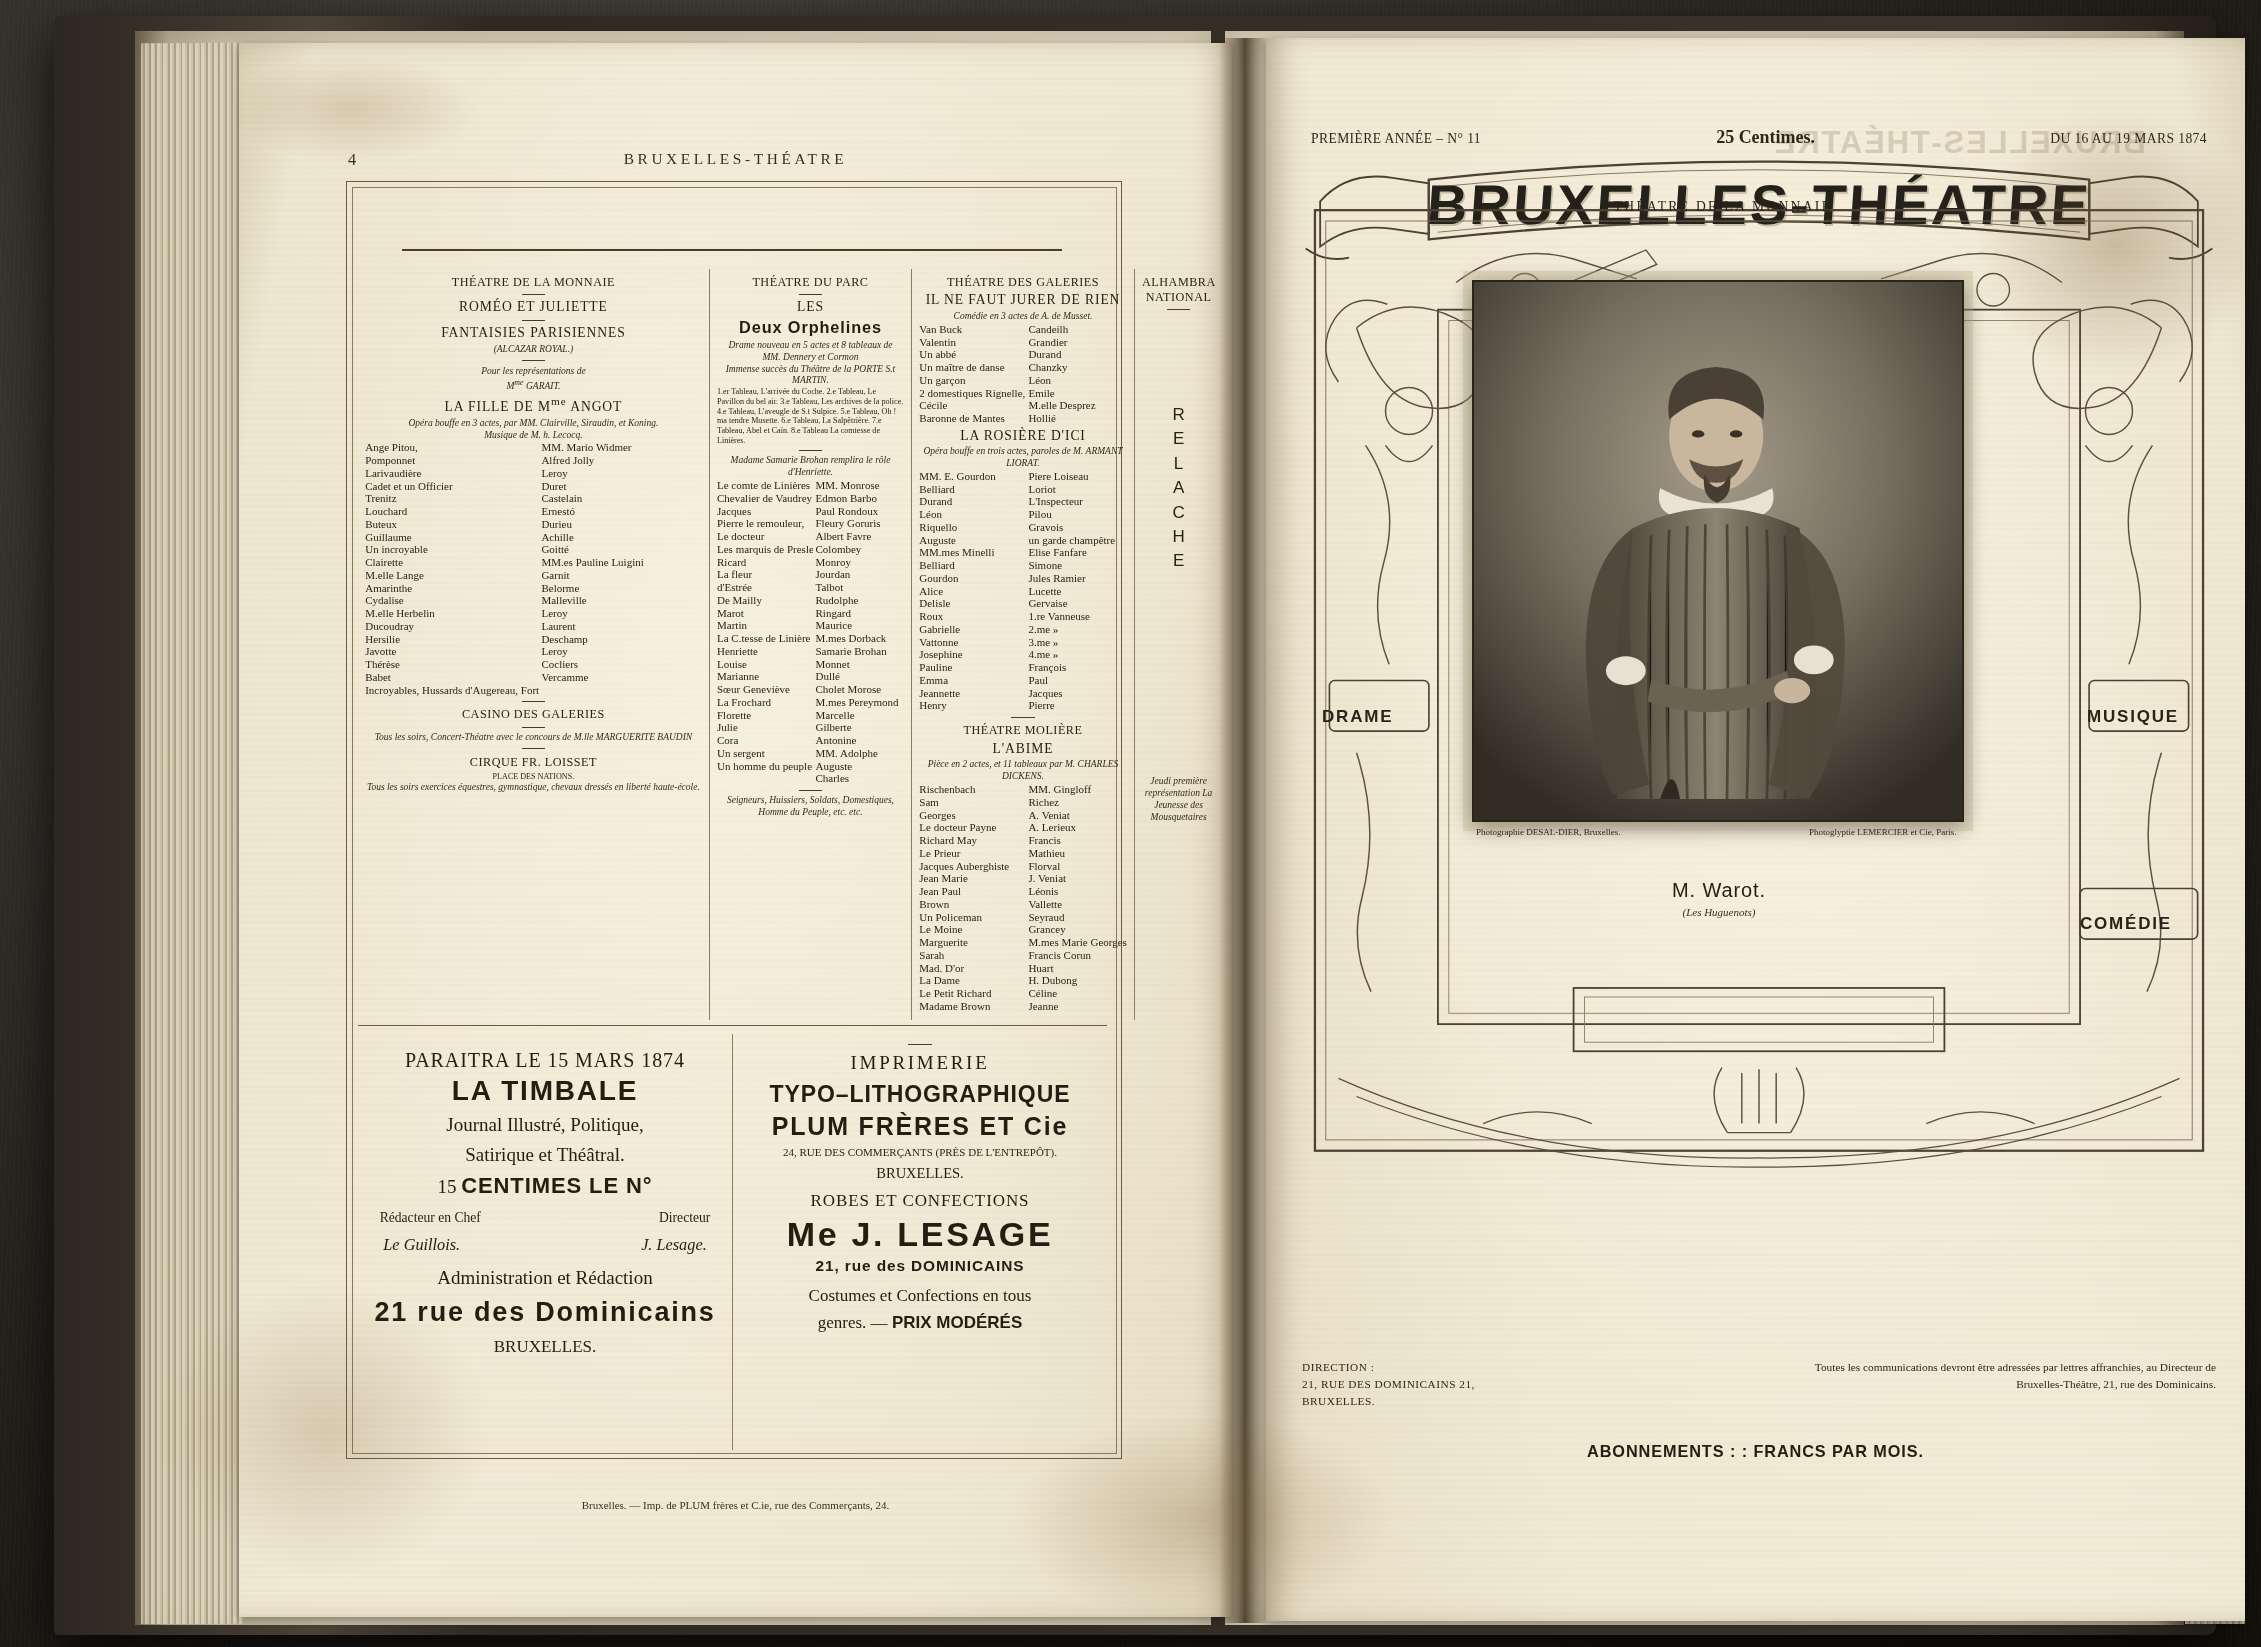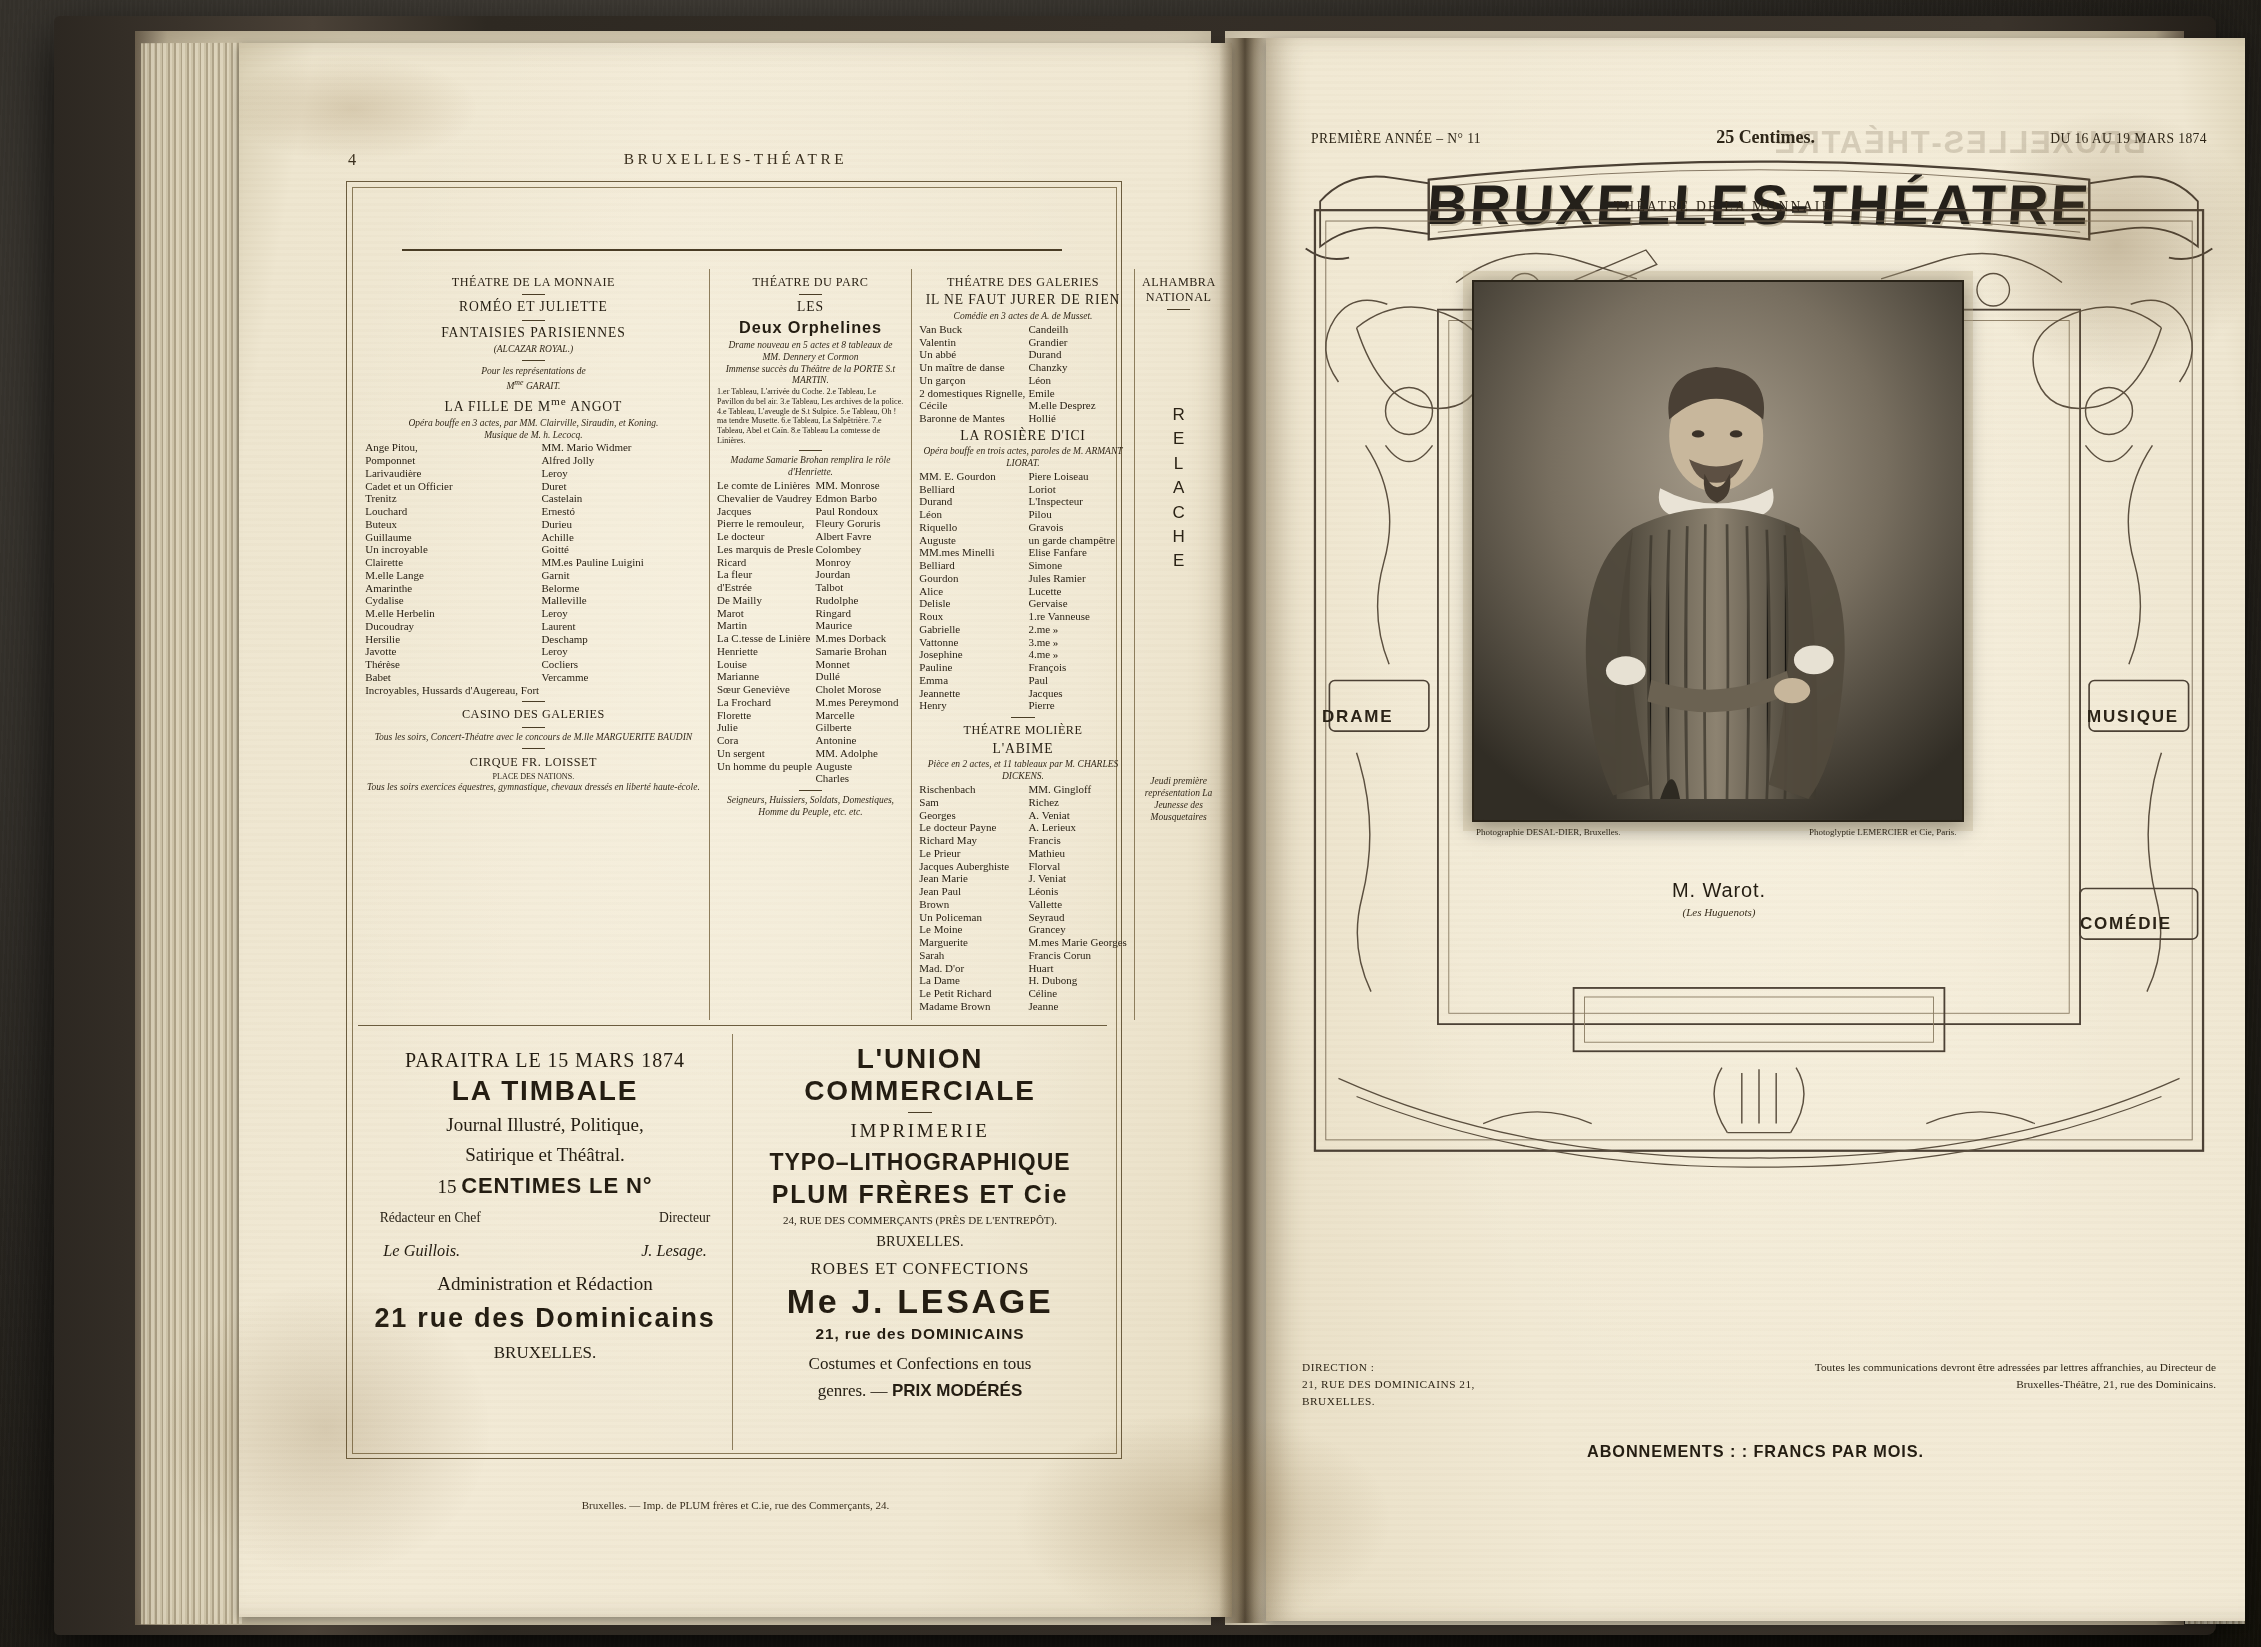--- a/index.html
+++ b/index.html
@@ -96,21 +96,21 @@
   .ads{position:absolute;left:119px;top:991px;width:749px;height:416px;display:flex;}
   .ad{flex:1;padding:5.4px 9px 0;text-align:center;position:relative;}
   .ad + .ad{border-left:0.9px solid #8d7d5c;}
   .ad .l1{font-family:"Liberation Serif",serif;font-size:20px;letter-spacing:0.9px;margin:9px 0 3.6px;}
   .ad .l2{font-family:"Liberation Sans",sans-serif;font-weight:bold;font-size:28px;letter-spacing:1.8px;margin:3.6px 0;}
   .ad .l3{font-size:19px;margin:7.2px 0;}
   .ad .l4{font-size:19px;margin:5.4px 0;}
   .ad .l5{font-size:17px;margin:9px 0;}
   .ad .bold-sans{font-family:"Liberation Sans",sans-serif;font-weight:bold;}
   .ad .row{display:flex;justify-content:space-between;font-size:13.6px;margin-top:11px;padding:0 12.7px;}
-  .ad .rowi{display:flex;justify-content:space-between;font-style:italic;font-size:16.3px;padding:0 16.3px;margin-top:15px;text-align:right;}
+  .ad .rowi{display:flex;justify-content:space-between;font-style:italic;font-size:16.3px;padding:0 16.3px;margin-top:9px;text-align:right;}
 
   .imprint{position:absolute;left:0;top:1456px;width:993px;text-align:center;font-size:11px;color:#3a2f1e;}
 
   
   .rp{position:absolute;left:0;top:0;width:979px;height:1583px;color:#241d12;}
   .rp-top{position:absolute;left:45px;top:89px;width:896px;display:flex;justify-content:space-between;
     font-size:13.6px;letter-spacing:0.4px;color:#2e2618;align-items:baseline;}
   .rp-top .mid{font-family:Liberation Serif, serif;font-weight:bold;font-size:18px;letter-spacing:0;}
 
   .masthead{position:absolute;left:27px;top:109px;width:932px;height:122px;}
@@ -456,21 +456,20 @@
             <div class="rowi">
               <span>Le Guillois.</span>
               <span>J. Lesage.</span>
             </div>
             <div class="l3" style="margin-top:12.7px">Administration et Rédaction</div>
             <div class="l2" style="font-size:27px;margin:5.4px 0">21 rue des Dominicains</div>
             <div class="l5">BRUXELLES.</div>
           </div>
 
           <div class="ad">
-            <div class="l2" style="font-size:28px">L'UNION COMMERCIALE</div>
             <div class="dash"></div>
             <div class="l3" style="letter-spacing:2.7px">IMPRIMERIE</div>
             <div class="l2" style="font-size:23px;letter-spacing:0.9px">TYPO–LITHOGRAPHIQUE</div>
             <div class="l2" style="font-size:25px">PLUM FRÈRES ET Cie</div>
             <div class="tiny" style="font-size:11px;margin-top:5.4px">24, RUE DES COMMERÇANTS (PRÈS DE L'ENTREPÔT).</div>
             <div class="l5" style="font-size:14.5px;margin:5.4px 0">BRUXELLES.</div>
             <div class="l1" style="font-size:17px">ROBES ET CONFECTIONS</div>
             <div class="l2" style="font-size:34px;letter-spacing:2.7px">Me J. LESAGE</div>
             <div class="l2" style="font-size:15.4px;letter-spacing:0.9px">21, rue des DOMINICAINS</div>
             <div class="l3" style="font-size:17px;margin-top:11px">Costumes et Confections en tous</div>

